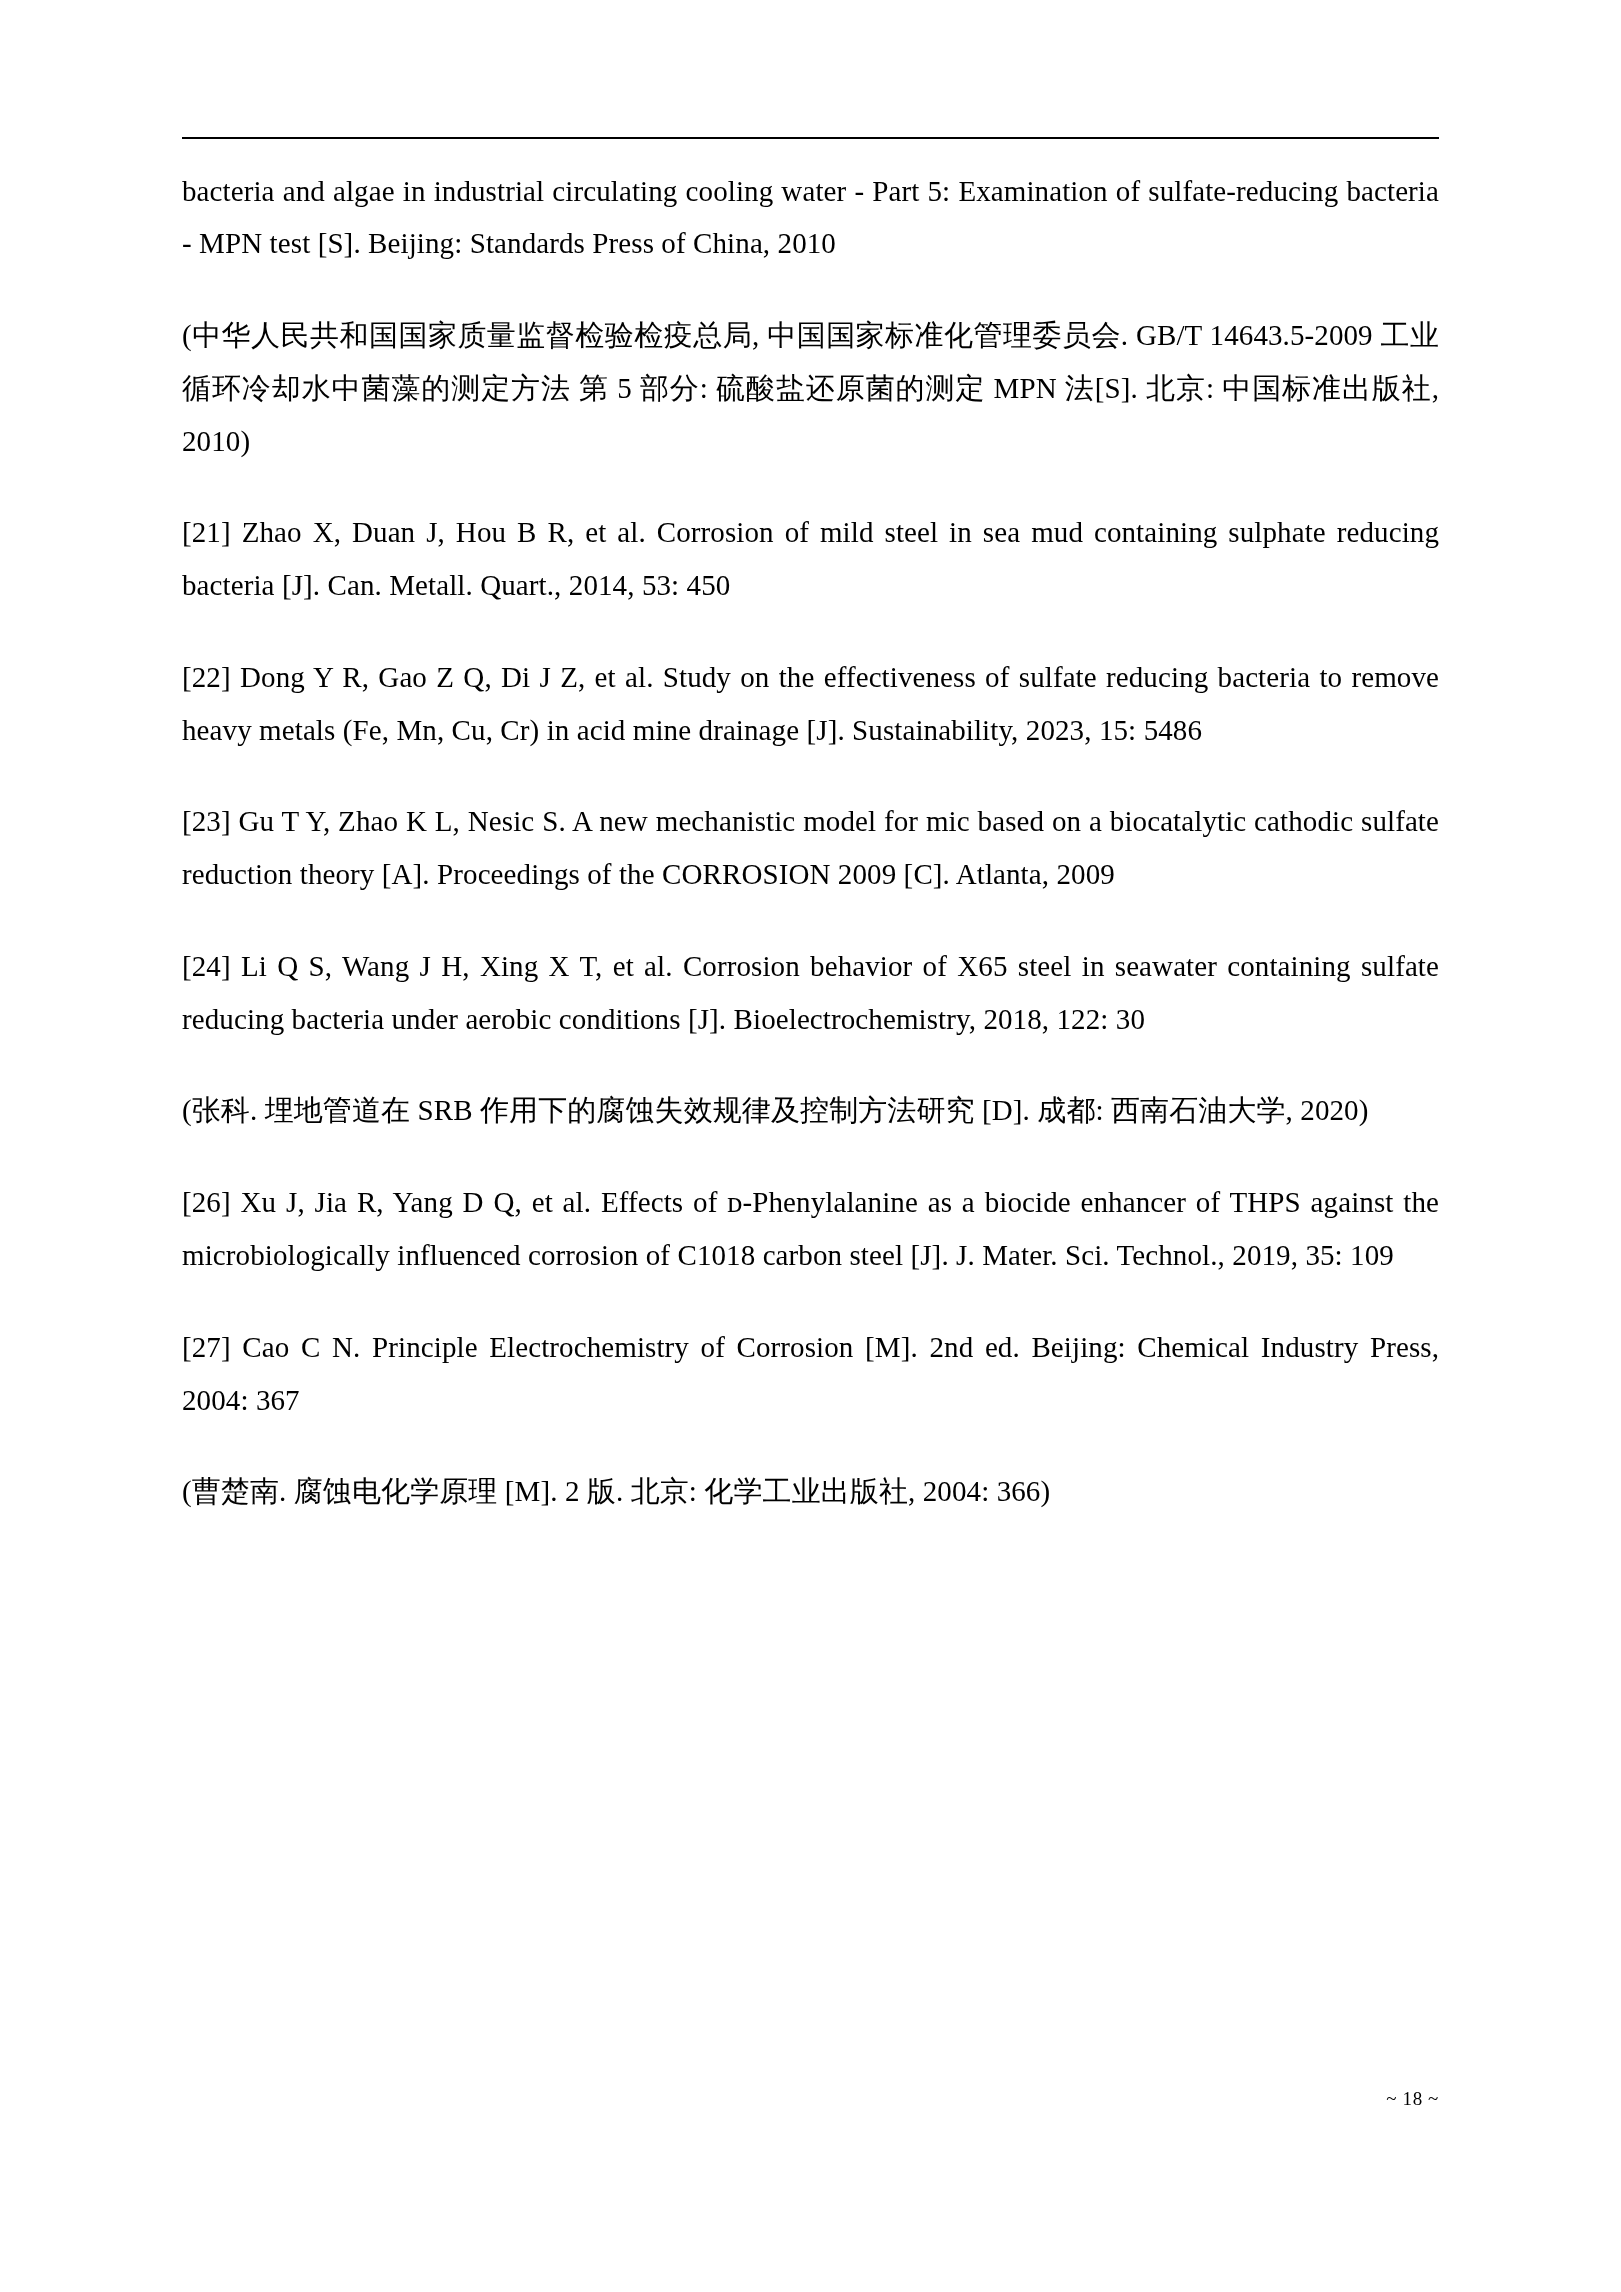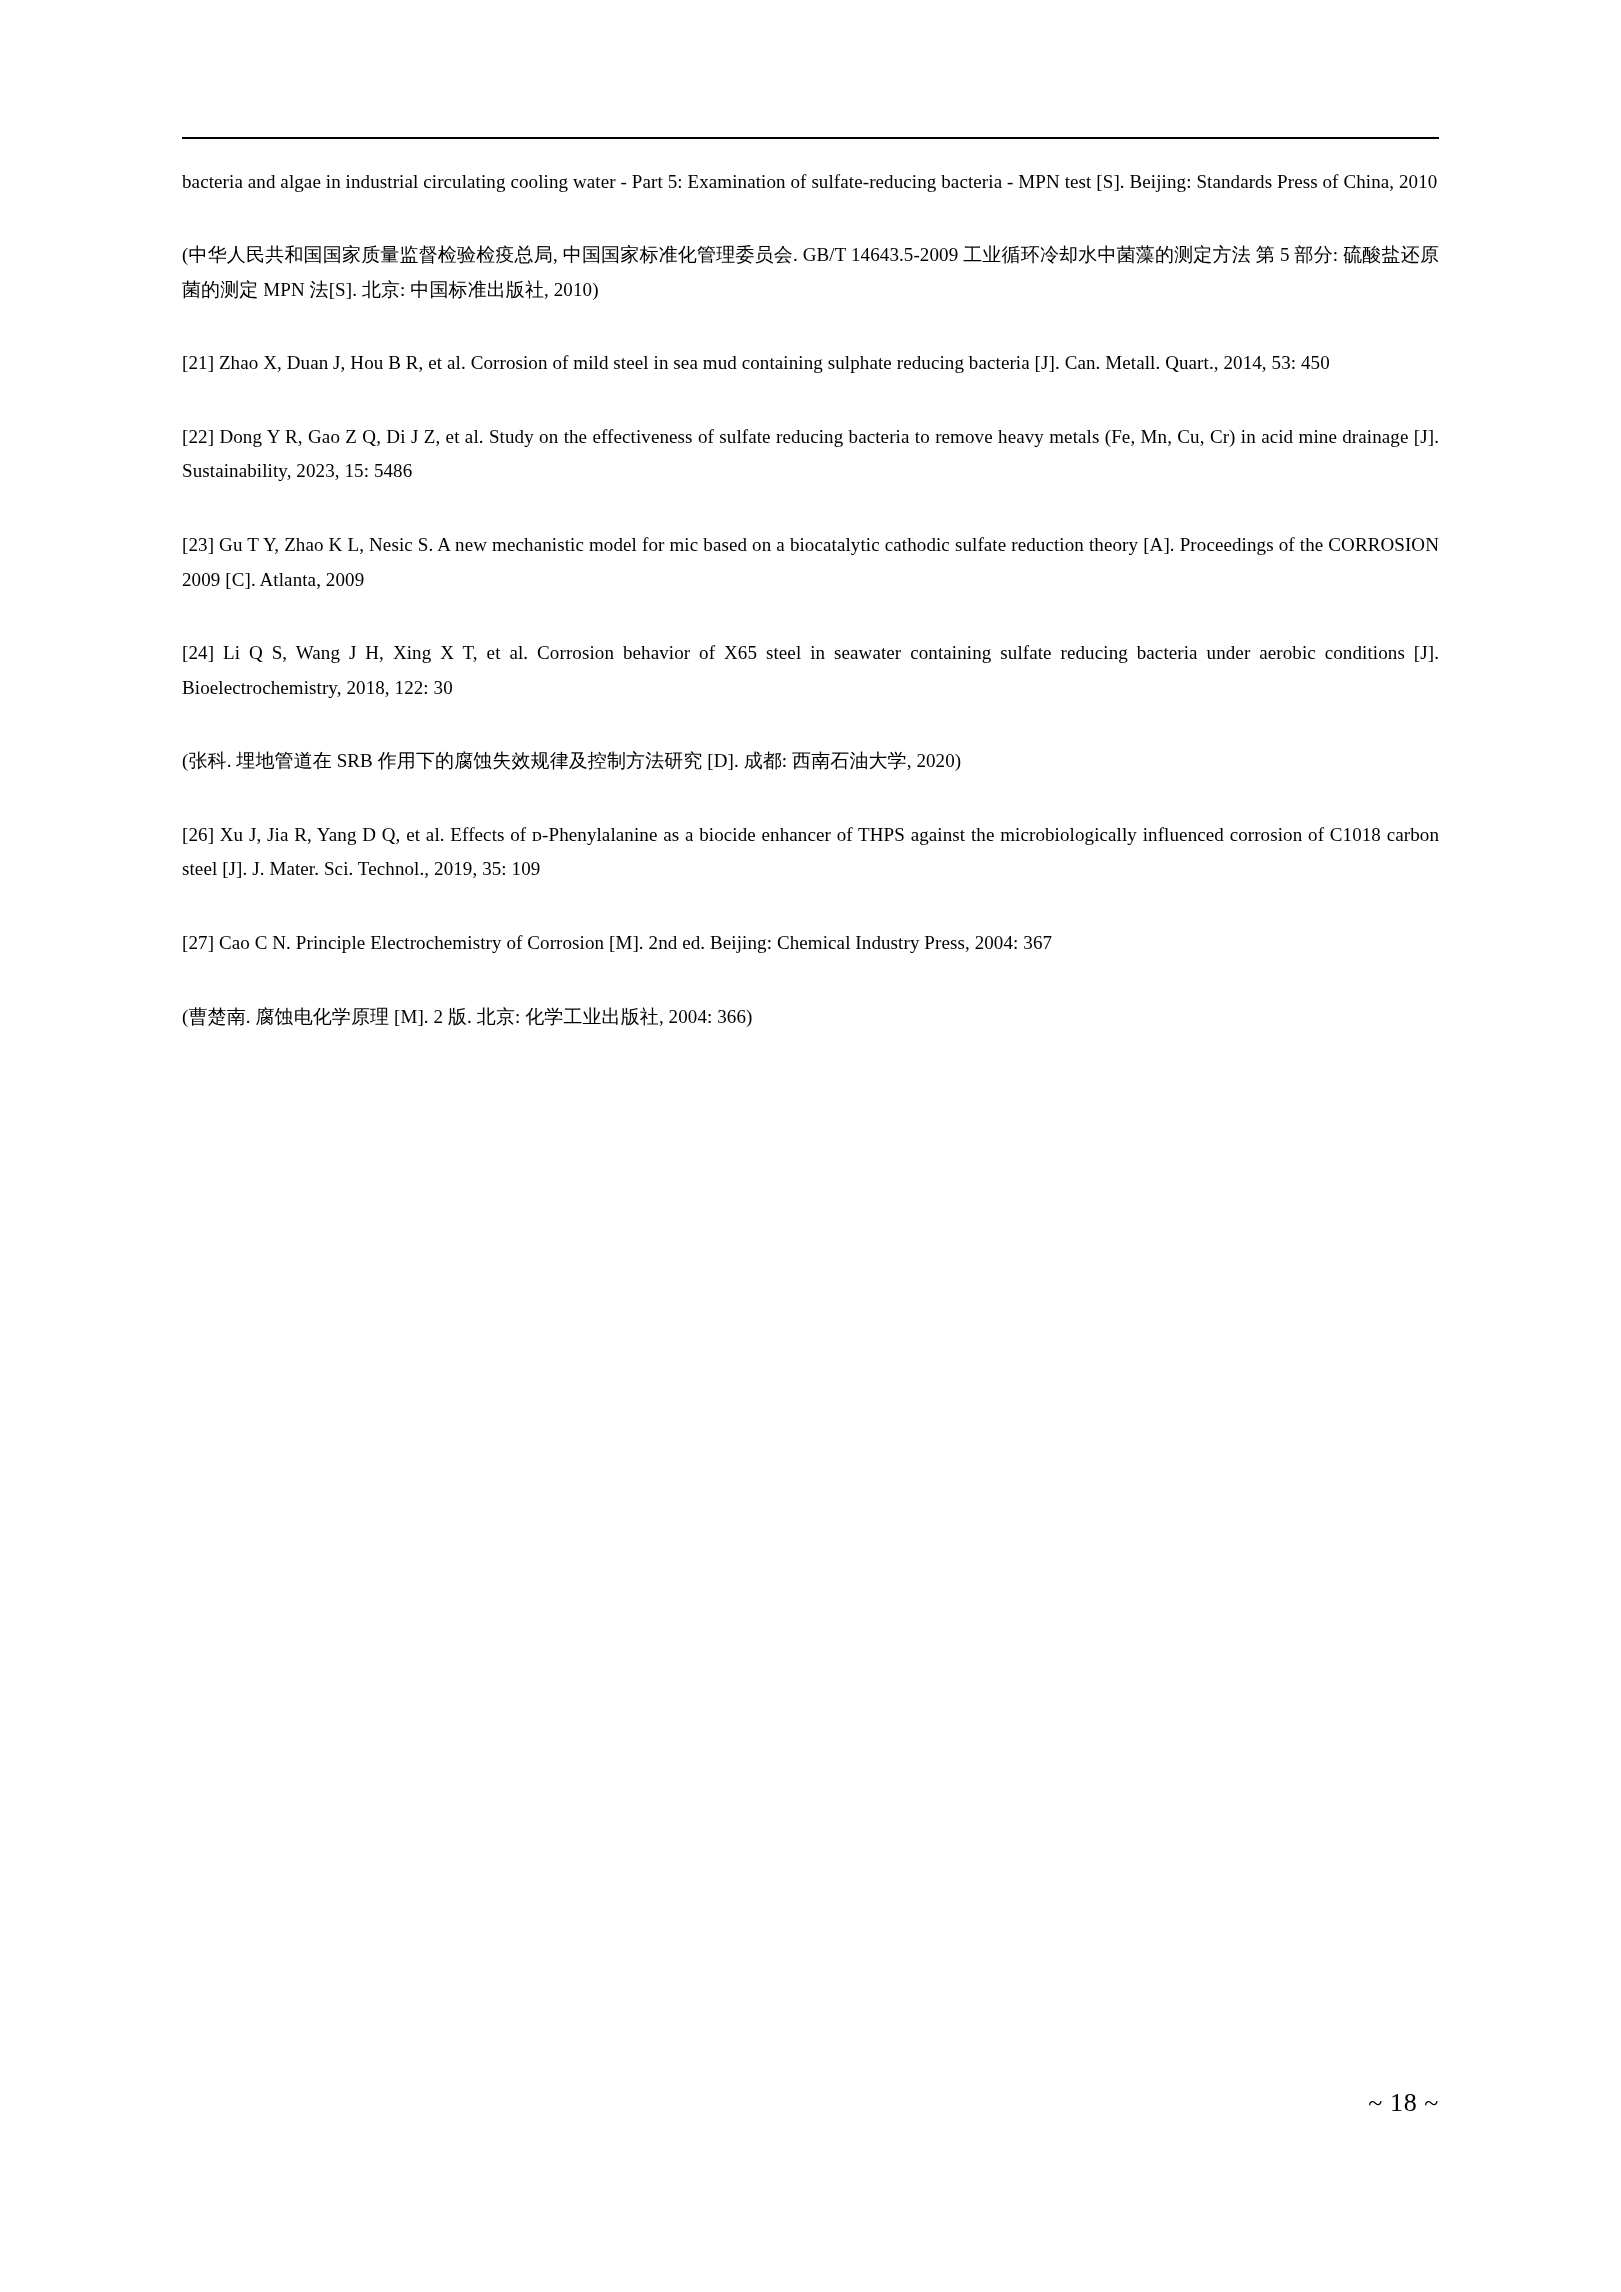--- a/index.html
+++ b/index.html
@@ -26,39 +26,39 @@
     width: 1257px;
   }
   .rule {
     width: 100%;
     height: 0;
     border-top: 2.2px solid #000;
     margin: 0 0 25.5px 0;
   }
   p.para {
     margin: 0 0 39px 0;
-    font-size: 19px;
+    font-size: 29px;
     line-height: 1.82;
     text-align: justify;
     text-justify: inter-word;
     letter-spacing: 0.1px;
   }
   p.para:last-of-type {
     margin-bottom: 0;
   }
   .cn {
     font-family: Liberation Serif, serif;
   }
   .footer {
     position: absolute;
     left: 182px;
     top: 2088px;
     width: 1257px;
     text-align: right;
-    font-size: 26px;
+    font-size: 19px;
     letter-spacing: 0.6px;
   }
 </style>
 </head>
 <body>
 
 <div class="page">
 
   <div class="content">
 

